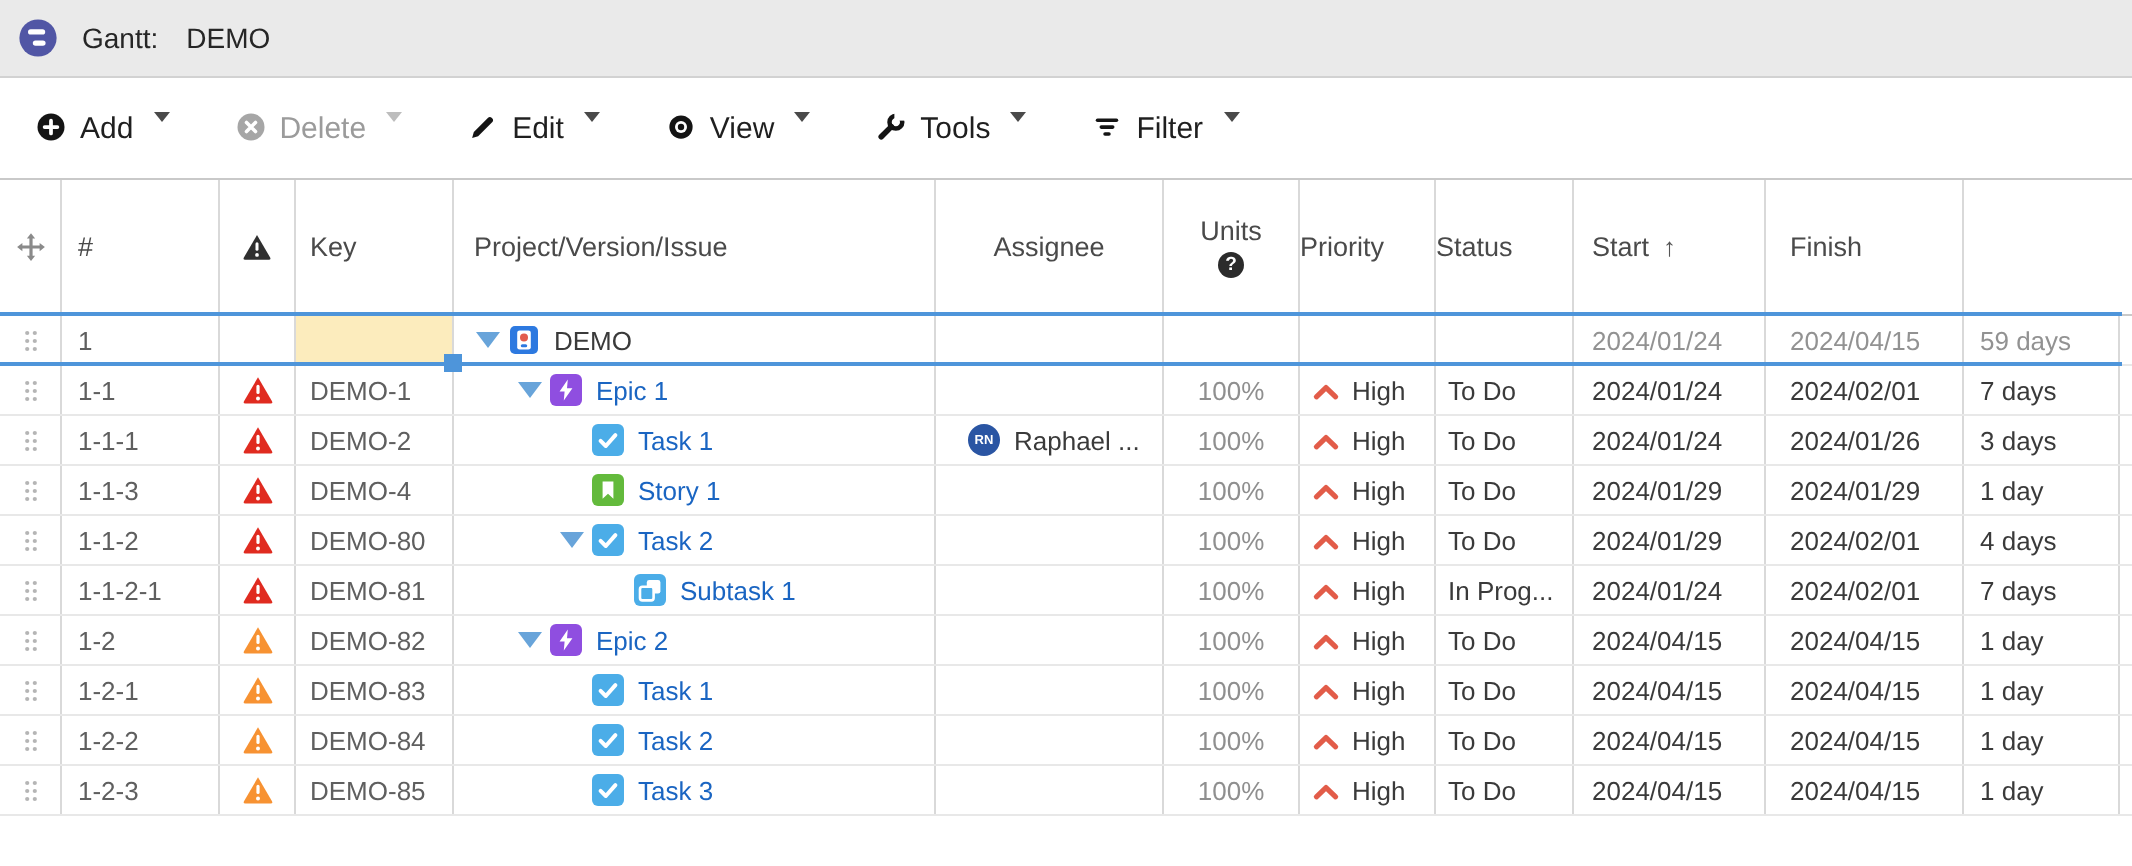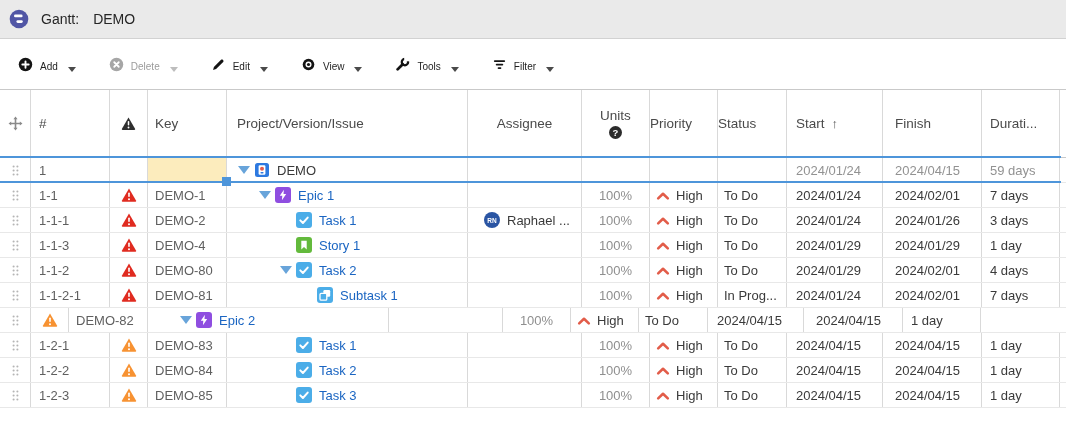--- a/index.html
+++ b/index.html
@@ -10,21 +10,21 @@
   
   .titlebar { height:39px; background:#eaeaea; border-bottom:1px solid #d2d2d2;
               display:flex; align-items:center; padding-left:9px; }
   .logo { width:20px; height:20px; margin-right:12px; flex:0 0 auto; }
   .title { font-size:14px; color:#262626; display:flex; }
   .title .proj { margin-left:14px; }
 
   
   .toolbar { height:51px; background:#fff; border-bottom:1px solid #c9c9c9;
              display:flex; align-items:center; padding-left:18px; gap:33px; }
-  .tbtn { display:flex; align-items:flex-end; gap:7px; font-size:10px; color:#1f1f1f; cursor:pointer; }
+  .tbtn { display:flex; align-items:flex-start; gap:7px; font-size:15px; color:#1f1f1f; cursor:pointer; }
   .tbtn svg { display:block; }
   .caret { width:0; height:0; border-left:4.5px solid transparent; border-right:4.5px solid transparent;
            border-top:5.5px solid #4a4a4a; margin-left:3px; }
   .tbtn.disabled { color:#9b9b9b; }
   .tbtn.disabled .caret { border-top-color:#bdbdbd; }
 
   
   .grid { width:1066px; }
   .hrow { display:flex; height:68px; border-bottom:1px solid #c9c9c9; background:#fff; }
   .tr   { display:flex; height:25px; border-bottom:1px solid #e8e8e8; background:#fff; }
@@ -185,23 +185,20 @@
       <div class="hc c8">
           <span>Status</span>
         </div>
       <div class="hc c9">
         <span>Start</span>
         <span class="sort">↑</span>
       </div>
       <div class="hc c10">
           <span>Finish</span>
         </div>
-      <div class="hc c11">
-          <span>Durati...</span>
-        </div>
       <div class="hc c12"></div>
     </div>
     <div id="rows">
         <div class="tr">
           <div class="td c0">
             <span class="drag-dots">
               <svg width="9" height="13" viewBox="0 0 9 13">
                 <circle cx="2.6" cy="2.5" r="1.05" fill="#b5b5b5"></circle>
                 <circle cx="6.4" cy="2.5" r="1.05" fill="#b5b5b5"></circle>
                 <circle cx="2.6" cy="6.5" r="1.05" fill="#b5b5b5"></circle>
@@ -607,20 +604,23 @@
               <svg width="9" height="13" viewBox="0 0 9 13">
                 <circle cx="2.6" cy="2.5" r="1.05" fill="#b5b5b5"></circle>
                 <circle cx="6.4" cy="2.5" r="1.05" fill="#b5b5b5"></circle>
                 <circle cx="2.6" cy="6.5" r="1.05" fill="#b5b5b5"></circle>
                 <circle cx="6.4" cy="6.5" r="1.05" fill="#b5b5b5"></circle>
                 <circle cx="2.6" cy="10.5" r="1.05" fill="#b5b5b5"></circle>
                 <circle cx="6.4" cy="10.5" r="1.05" fill="#b5b5b5"></circle>
               </svg>
             </span>
           </div>
+          <div class="td c1">
+            <span class="num">1-2</span>
+          </div>
           <div class="td c2">
             <span class="warn" style="display:flex">
               <svg width="16" height="16" viewBox="0 0 16 16">
                 <path d="M8 1.6 L15 13.6 Q15.6 14.8 14.3 14.8 H1.7 Q0.4 14.8 1 13.6 Z" fill="#f79232"></path>
                 <rect x="7.2" y="5.4" width="1.6" height="4.6" rx="0.8" fill="#fff"></rect>
                 <circle cx="8" cy="12.2" r="1" fill="#fff"></circle>
               </svg>
             </span>
           </div>
           <div class="td c3">

